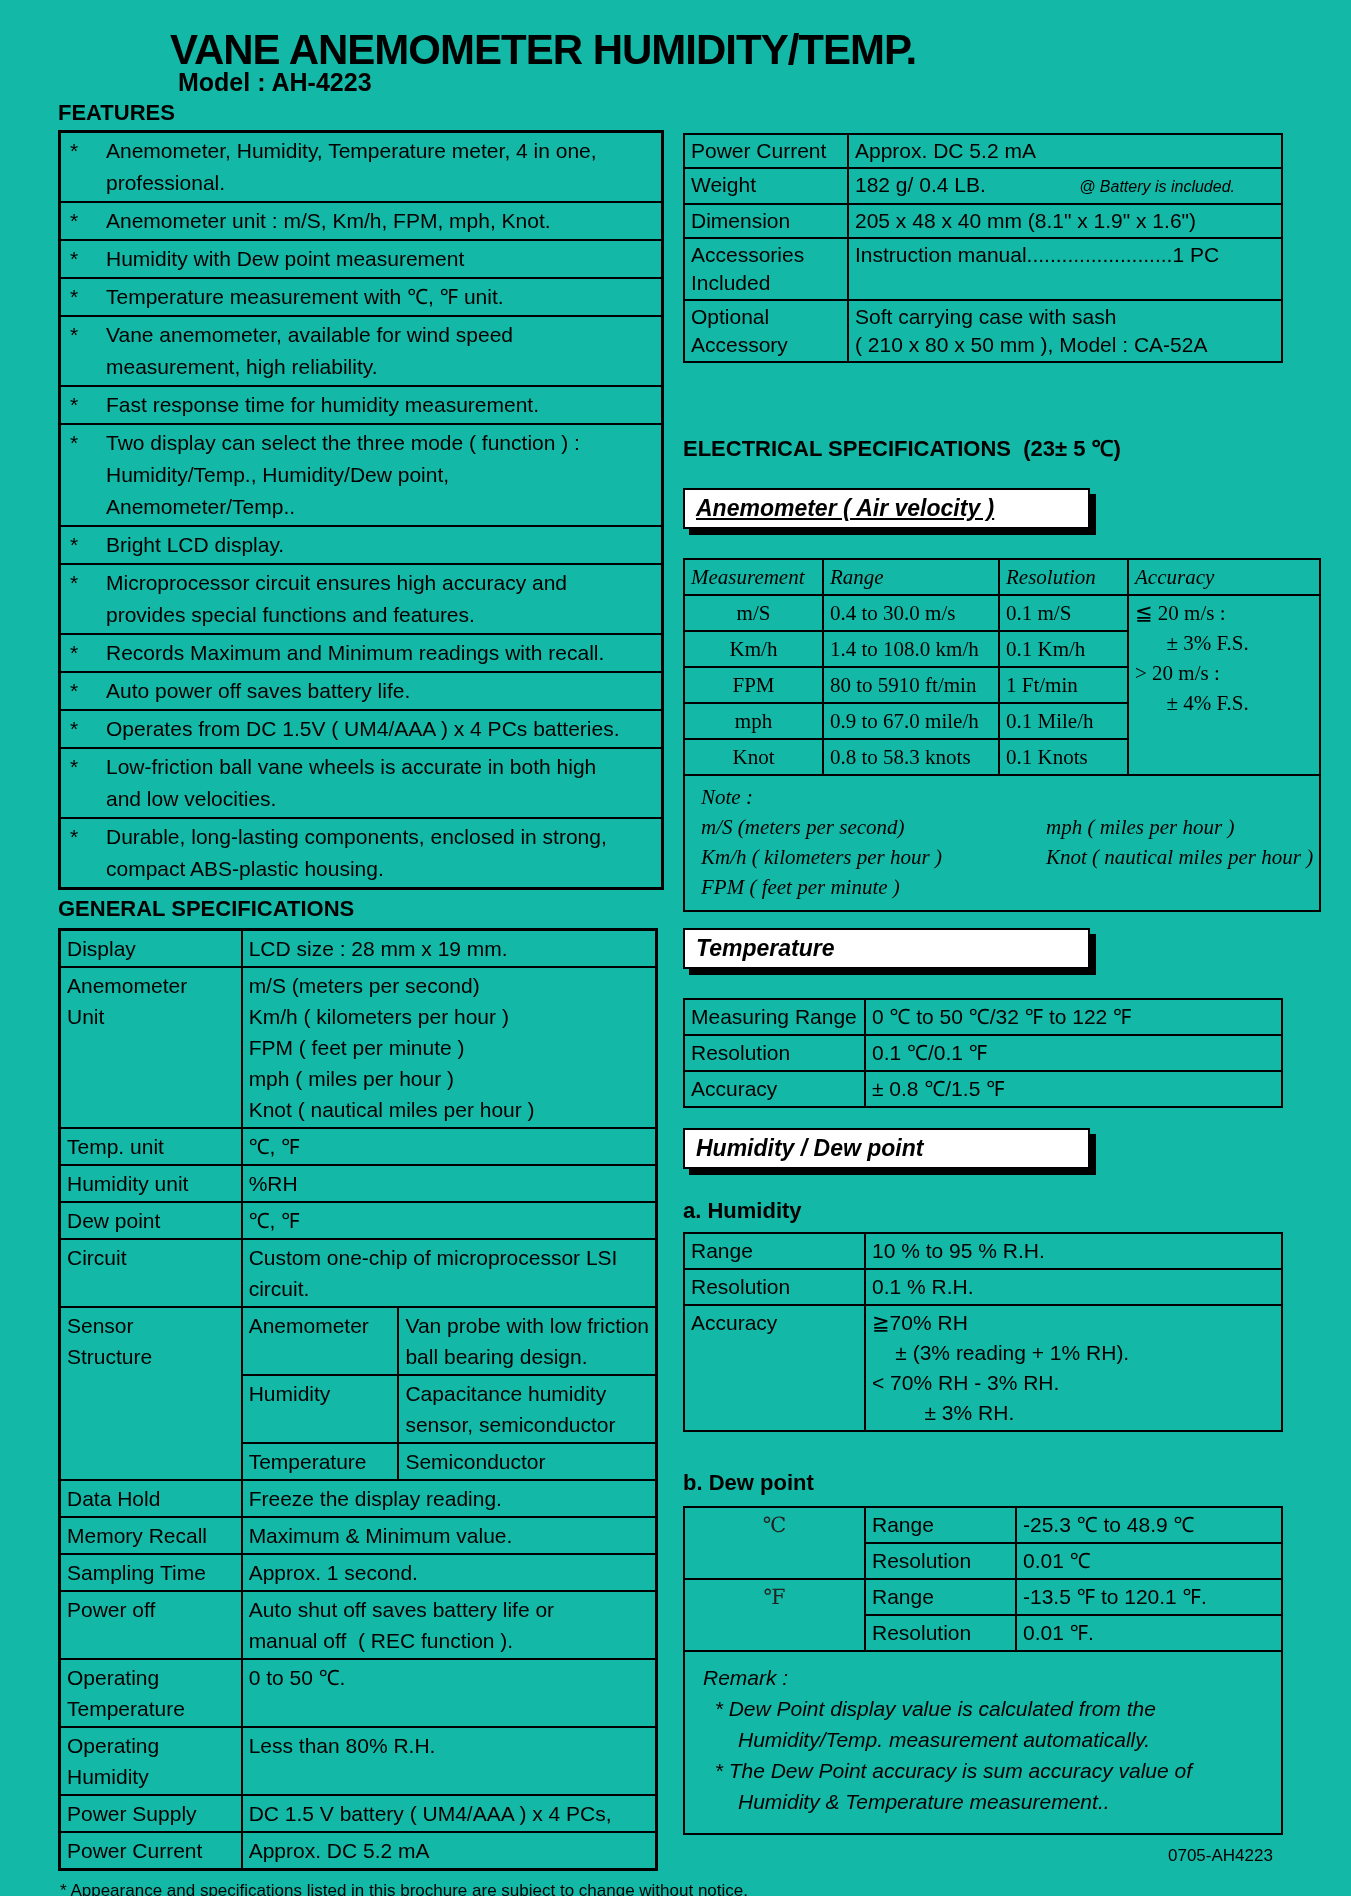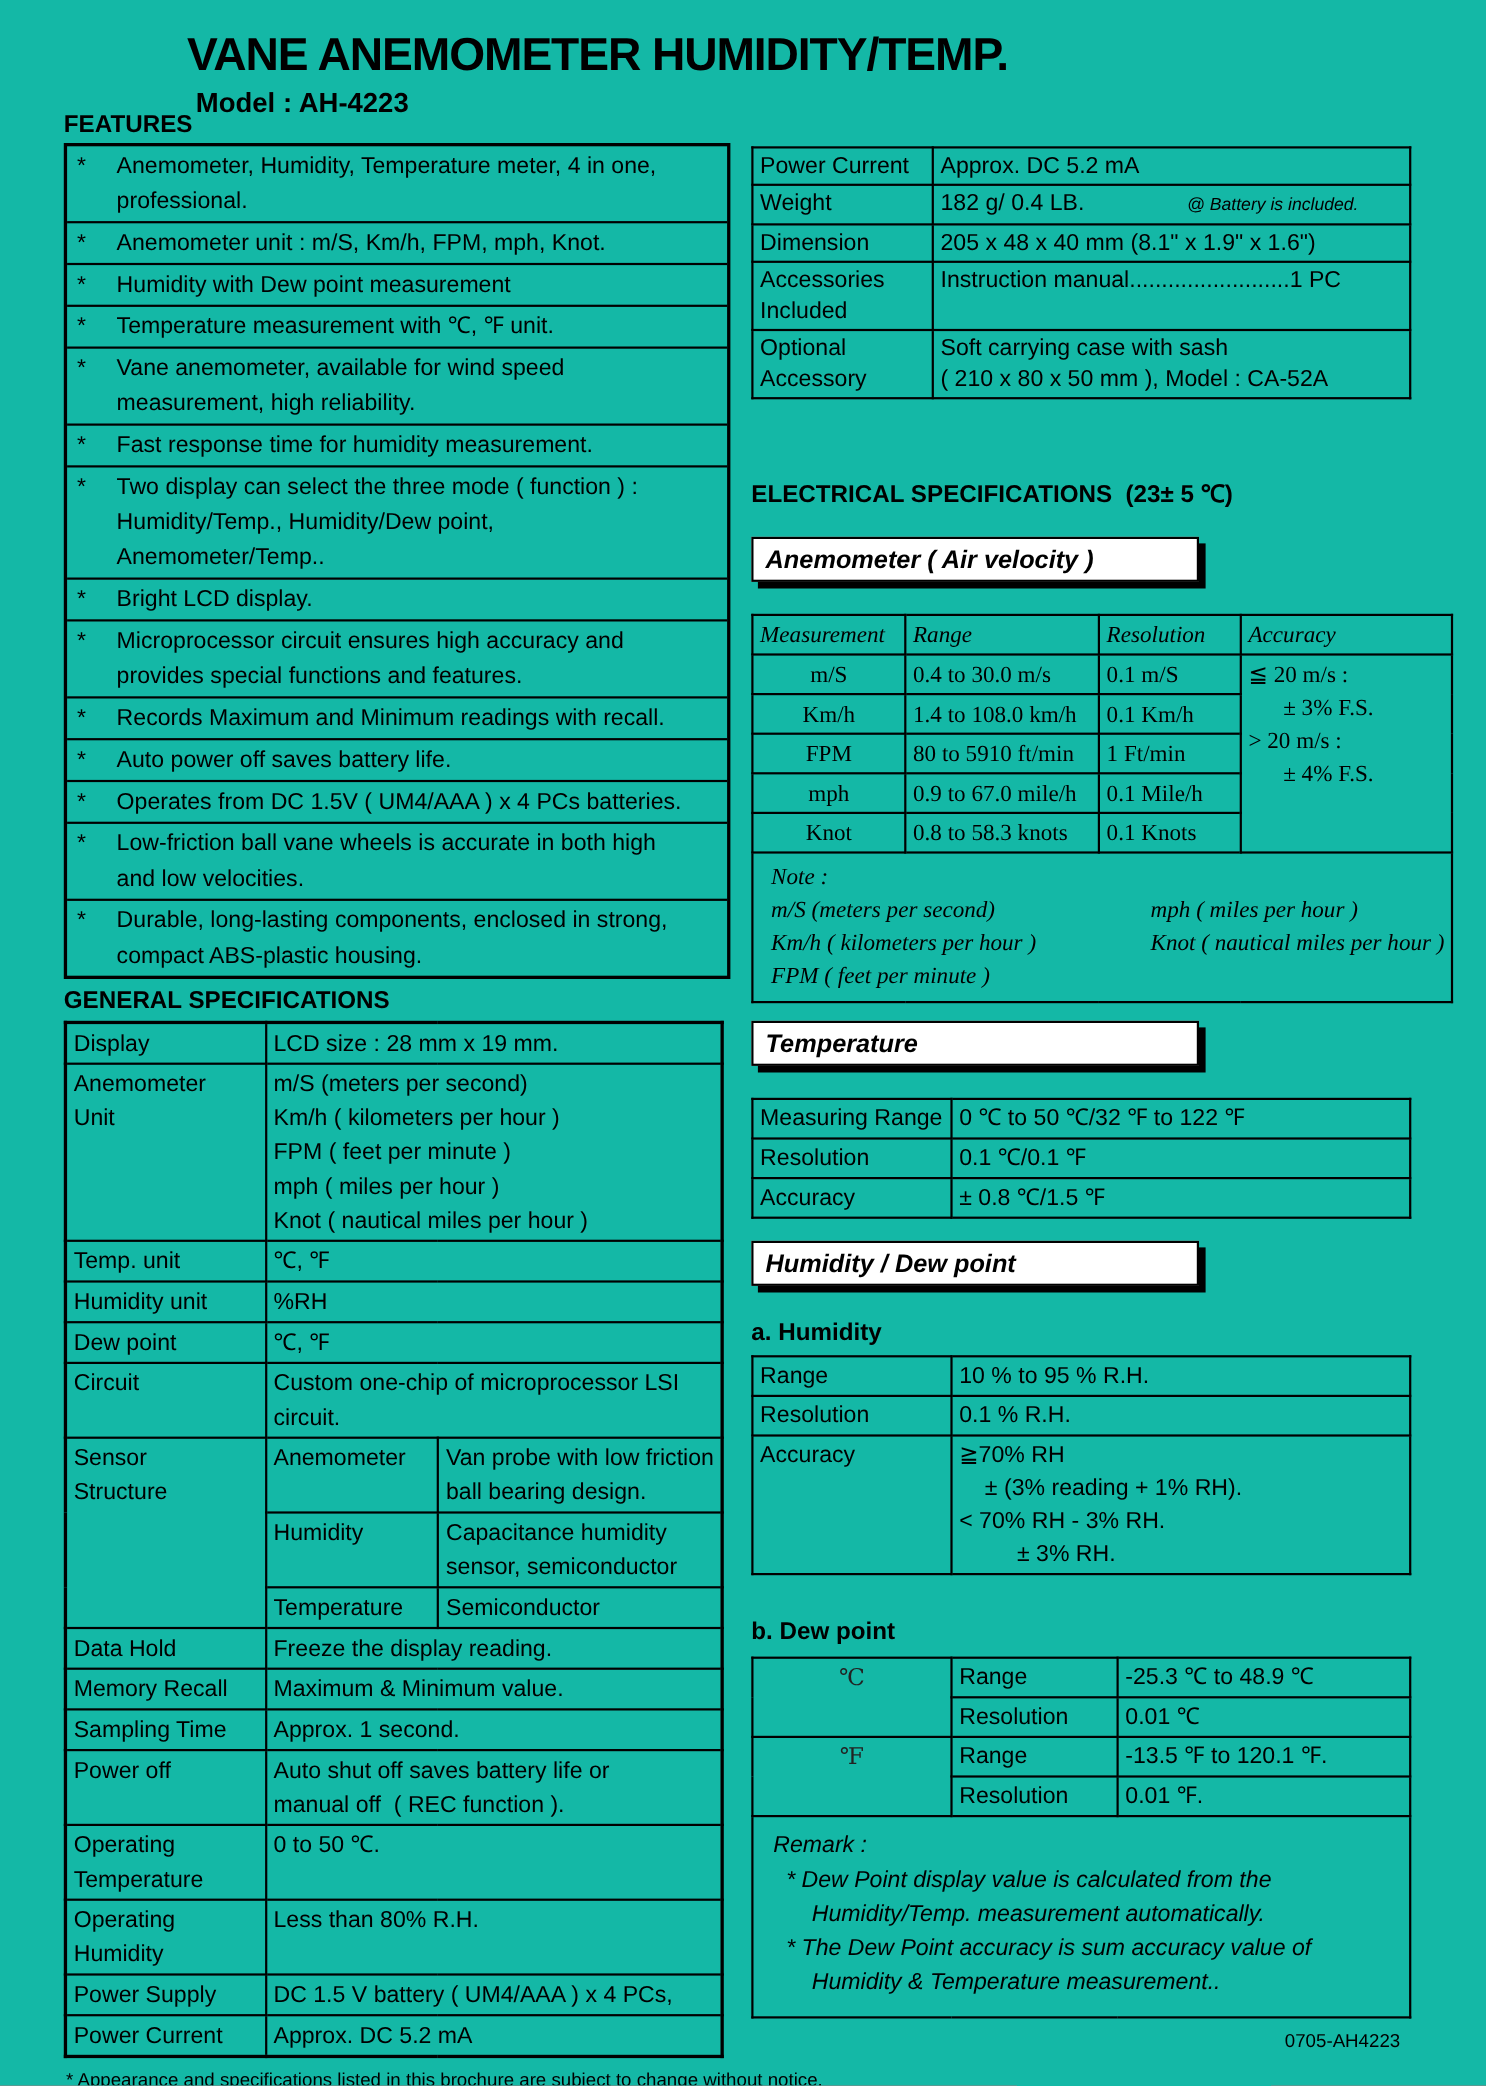--- a/index.html
+++ b/index.html
@@ -1,21 +1,21 @@
 <!DOCTYPE html>
 <html><head>
 <meta charset="utf-8">
 <style>
   html,body{margin:0;padding:0;background:#888;}
   .page{position:relative;width:1351px;height:1896px;background:#14b8a6;color:#000;
         font-family:"Liberation Sans", sans-serif;overflow:hidden;}
   [data-bind]{white-space:pre;}
 
   .title{position:absolute;left:170px;top:26px;font-size:42px;font-weight:bold;letter-spacing:-1px;}
-  .model{position:absolute;left:178px;top:80px;font-size:25px;font-weight:bold;}
+  .model{position:absolute;left:178px;top:68px;font-size:25px;font-weight:bold;}
 
   .sec-heading{position:absolute;font-size:22px;font-weight:bold;}
 
   
   .features-box{position:absolute;left:58px;top:130px;width:600px;border:3px solid #000;}
   .feat-row{display:flex;border-bottom:2px solid #000;padding:2px 0;}
   .feat-row:last-child{border-bottom:none;}
   .feat-ast{width:36px;padding-left:9px;font-size:21px;line-height:32px;}
   .feat-text{font-size:21px;line-height:32px;}
 
@@ -32,21 +32,21 @@
   .info-table{top:133px;width:600px;}
   .info-table td{line-height:28px;}
   .il{width:150px;}
   .flexcell{display:flex;align-items:baseline;justify-content:flex-end;}
   .weight-note{font-size:16px;font-style:italic;margin-left:auto;margin-right:40px;white-space:pre;}
 
   .elec-heading{top:432px;font-size:22px;font-weight:bold;}
 
   .section-header{border:2px solid #000;box-shadow:6px 6px 0 #000;width:381px;
                   padding:5px 11px;font-size:23px;font-weight:bold;font-style:italic;background:#fff;}
-  .anem-header{top:488px;}
+  .anem-header{top:488px;text-decoration:underline;}
   .temp-header{top:928px;}
   .hum-header{top:1128px;}
 
   .anem-table{top:558px;width:600px;font-family:Liberation Serif, serif;}
   .anem-table td{line-height:30px;}
   .ac1{width:125px;text-align:center;}
   .ac2{width:162px;}
   .ac3{width:115px;}
   .hdr{font-style:italic;}
   .hdr .ac1{text-align:left;}

